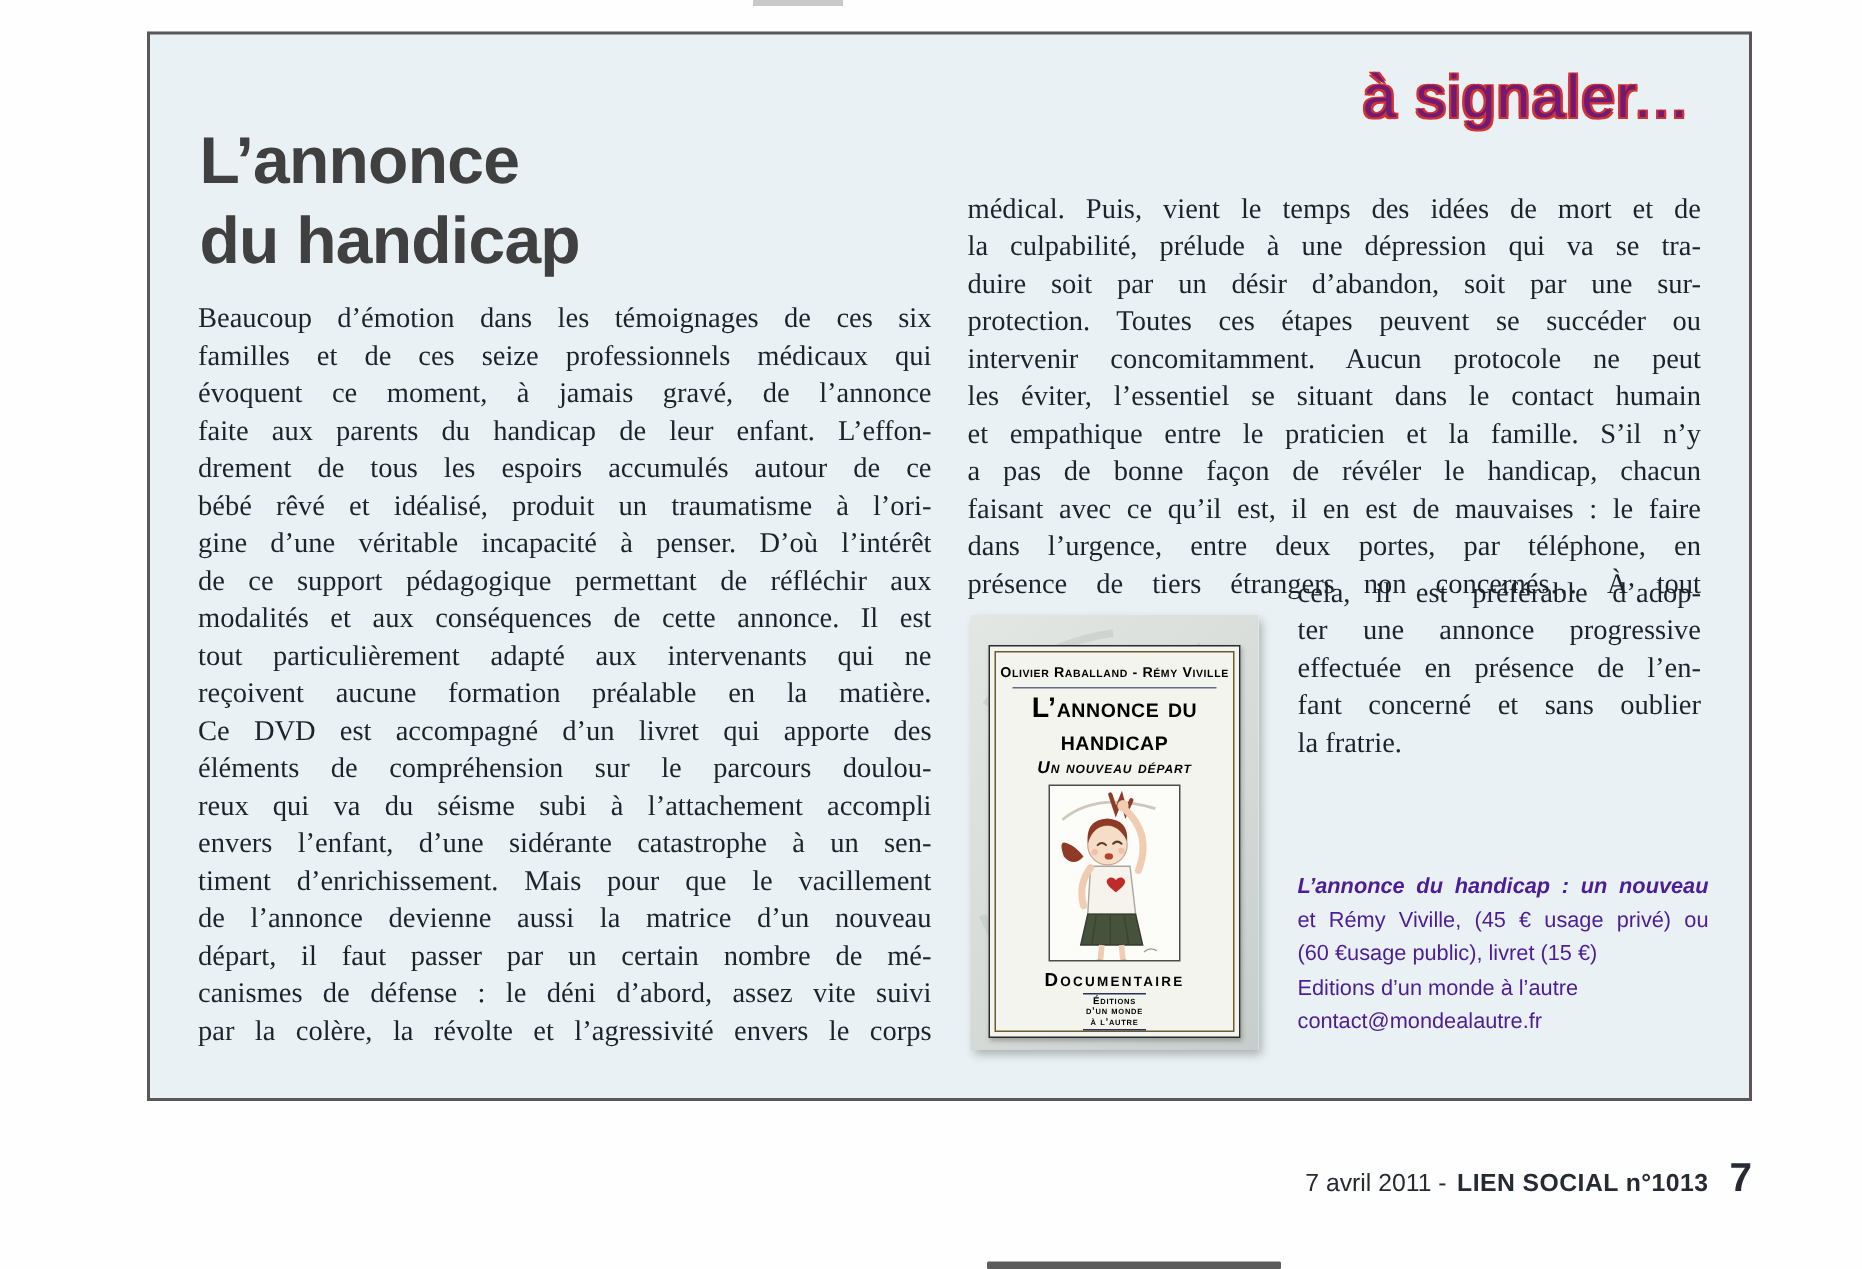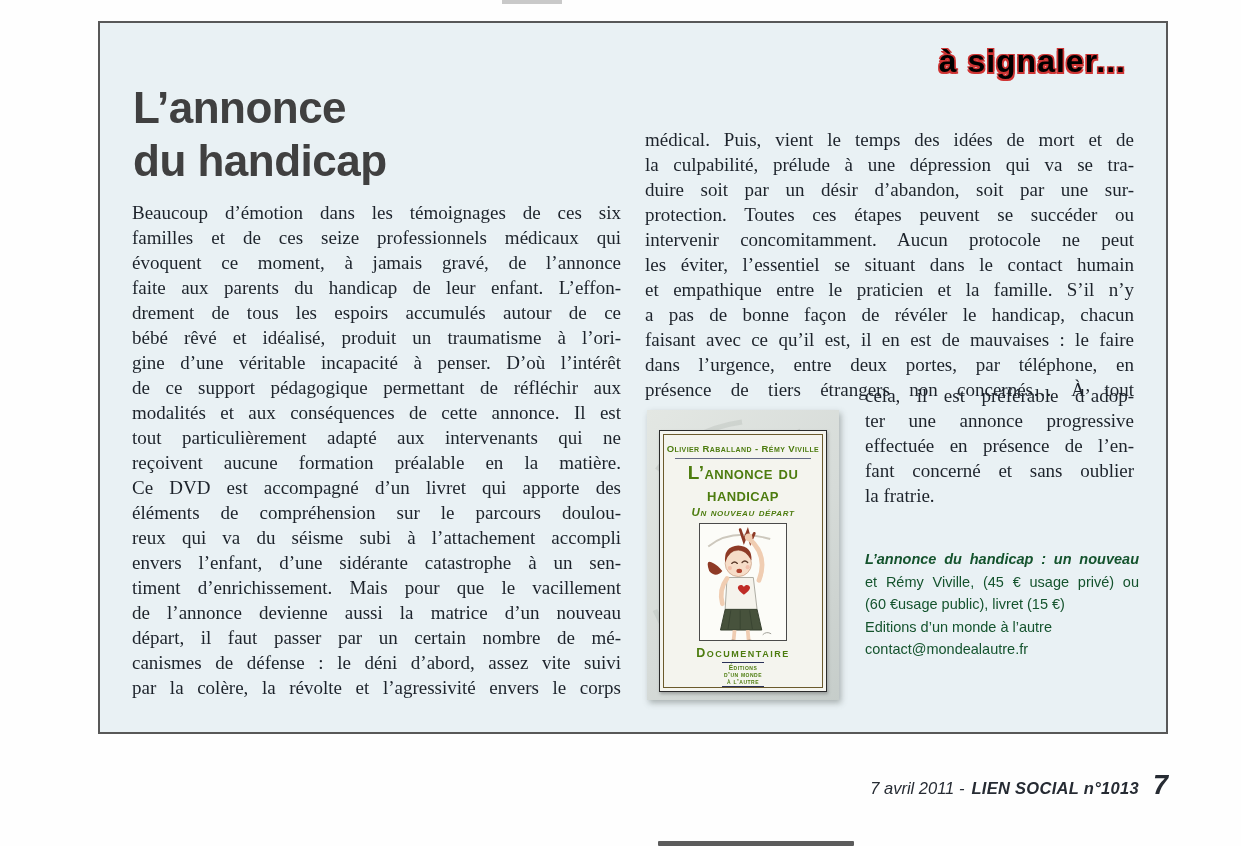--- a/index.html
+++ b/index.html
@@ -6,21 +6,21 @@
   html,body { width:1241px; height:846px; background:#ffffff; overflow:hidden; }
   .canvas { position:relative; width:1241px; height:846px; background:#fefefe;
             font-family:"Liberation Sans", sans-serif; }
 
   
   .page-box { position:absolute; left:98px; top:21px; width:1070px; height:713px;
               background:#e9f1f4; border:2px solid #585858; }
 
   
   .signaler { position:absolute; top:20px; right:40px;
-              font-size:32px; font-weight:bold; letter-spacing:1px; color:#000000;
+              font-size:40px; font-weight:normal; letter-spacing:1px; color:#701a75;
               text-shadow:-1.5px -1px 0 #cf3433, 1.5px -1px 0 #cf3433,
                           -1.5px 1.5px 0 #cf3433, 1.5px 1.5px 0 #cf3433; }
 
   
   .title { position:absolute; left:33px; top:58px; color:#404040;
            font-size:44px; font-weight:bold; line-height:53px; letter-spacing:-0.5px; }
 
   
   .col { position:absolute; color:#1d232b; font-family:"Liberation Serif", serif;
          font-size:19px; overflow:hidden; }
@@ -34,48 +34,48 @@
   
   .dvd-photo { position:absolute; left:547px; top:387px; width:192px; height:290px;
                background:linear-gradient(135deg,#e3e7e3 0%,#d6dbd8 55%,#c6cdca 100%);
                box-shadow:2px 3px 6px rgba(90,100,95,.45); }
   .ghost-sketch { position:absolute; inset:0; }
   .dvd-card { position:absolute; left:12px; right:12px; top:20px; bottom:8px;
               background:#f4f4ee; border:1px solid #2a2a2a; padding:3px;
               box-shadow:1px 2px 3px rgba(60,60,60,.35); }
   .dvd-inner { width:100%; height:100%; border:1px solid #6b5a2c;
                display:flex; flex-direction:column; align-items:center;
-               color:#4d7c0f; text-align:center; padding-top:8px; }
+               color:#000000; text-align:center; padding-top:8px; }
   .dvd-authors { font-size:9.5px; font-weight:bold; font-variant:small-caps;
                  letter-spacing:.4px; }
   .dvd-rule { width:86%; border-top:1px solid #2a3158; margin:4px 0 3px 0; opacity:.7; }
   .dvd-title { font-size:19px; font-weight:bold; font-variant:small-caps;
                letter-spacing:.4px; }
   .dvd-subtitle { font-size:11.5px; font-weight:bold; font-style:italic;
                   font-variant:small-caps; letter-spacing:.6px; }
   .dvd-illustration { width:88px; height:124px; border:1px solid #4a4a4a;
                       background:#fcfcf8; margin-top:5px; overflow:hidden; }
   .dvd-genre { font-size:12.5px; font-weight:bold; font-variant:small-caps;
                letter-spacing:1.5px; margin-top:5px; }
   .dvd-publisher { margin-top:2px; border-top:1px solid #2a3158;
                    border-bottom:1px solid #2a3158; padding:1px 2px; }
   .dvd-publisher .tline { font-size:6.5px; line-height:7px; font-weight:bold;
                           font-variant:small-caps; letter-spacing:.5px;
                           text-align:center; text-align-last:center; white-space:nowrap; }
 
   
-  .caption { position:absolute; left:765px; top:525px; width:274px;
-             color:#14532d; font-size:14.5px; }
+  .caption { position:absolute; left:765px; top:557px; width:274px;
+             color:#4c1d95; font-size:14.5px; }
   .cap-line { height:22.5px; line-height:22.5px; white-space:nowrap; text-align:left; }
   .cap-line.jst { text-align:justify; text-align-last:justify; }
   .cap-bi { font-weight:bold; font-style:italic; }
 
   
   .footer { position:absolute; top:770px; right:73px; display:flex;
-            align-items:baseline; color:#262b33;font-style:italic; }
+            align-items:baseline; color:#262b33; }
   .f-date { font-size:16.5px; }
   .f-journal { font-size:16.5px; font-weight:bold; margin-left:7px; letter-spacing:.3px; }
   .f-page { font-size:27px; font-weight:bold; margin-left:14px; }
 
   
   .scan-bar { position:absolute; left:658px; bottom:0; width:196px; height:5px;
               background:#5c5c5c; border-radius:1px; }
   .scan-mark-top { position:absolute; left:502px; top:0; width:60px; height:4px;
                    background:#c9c9c9; }
 </style>

